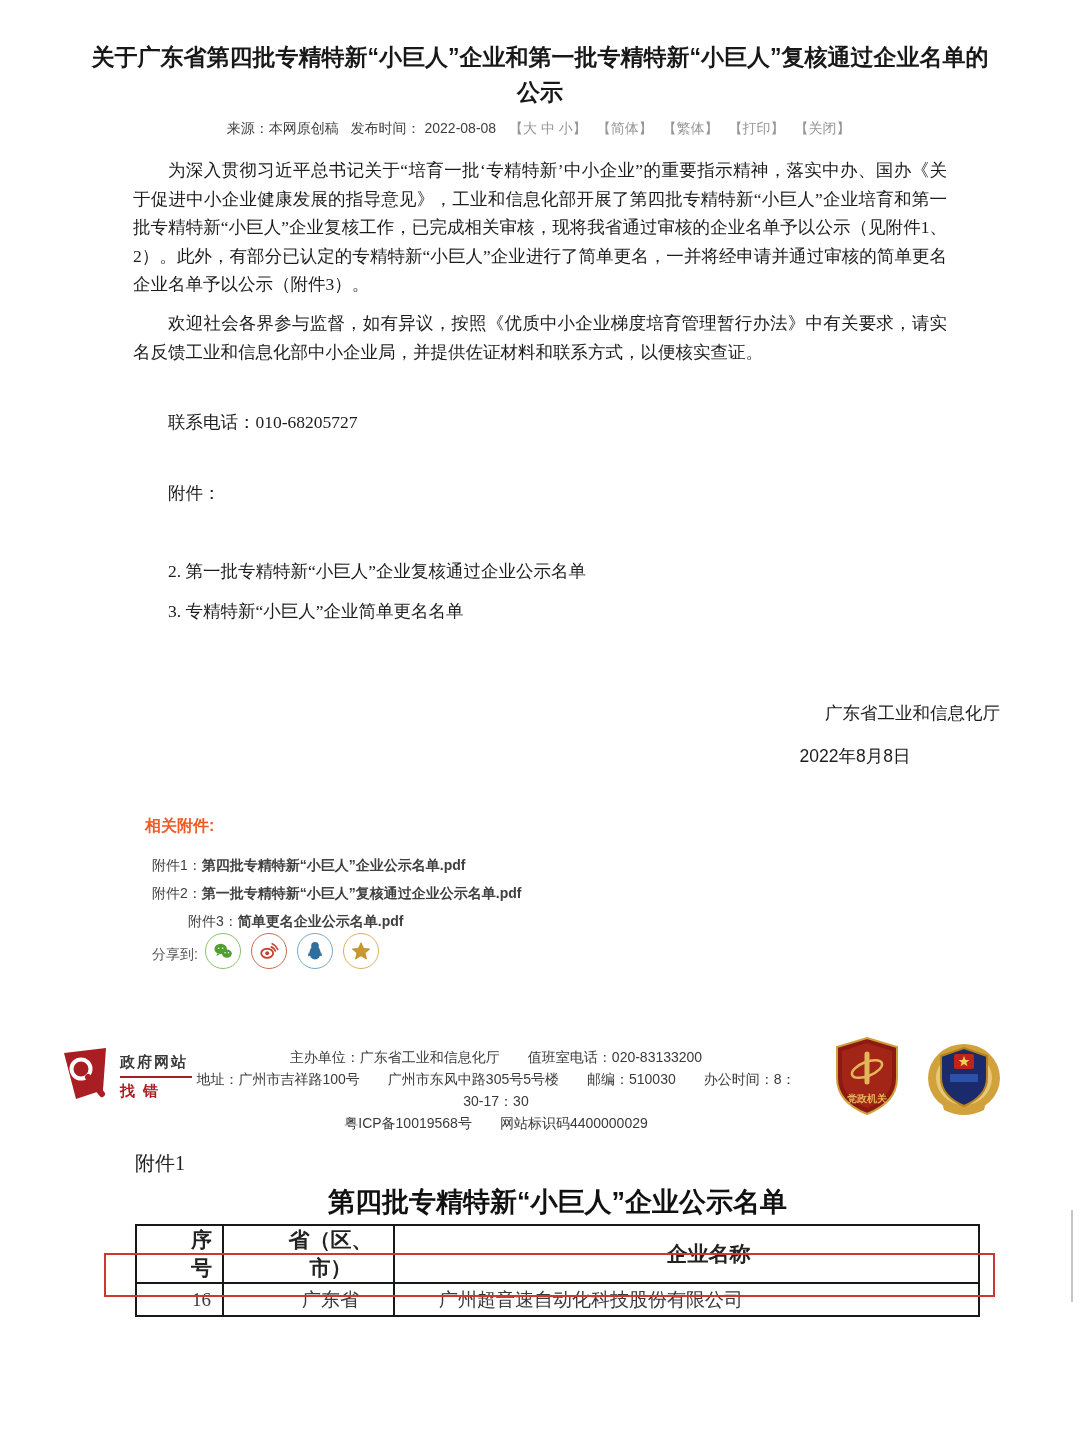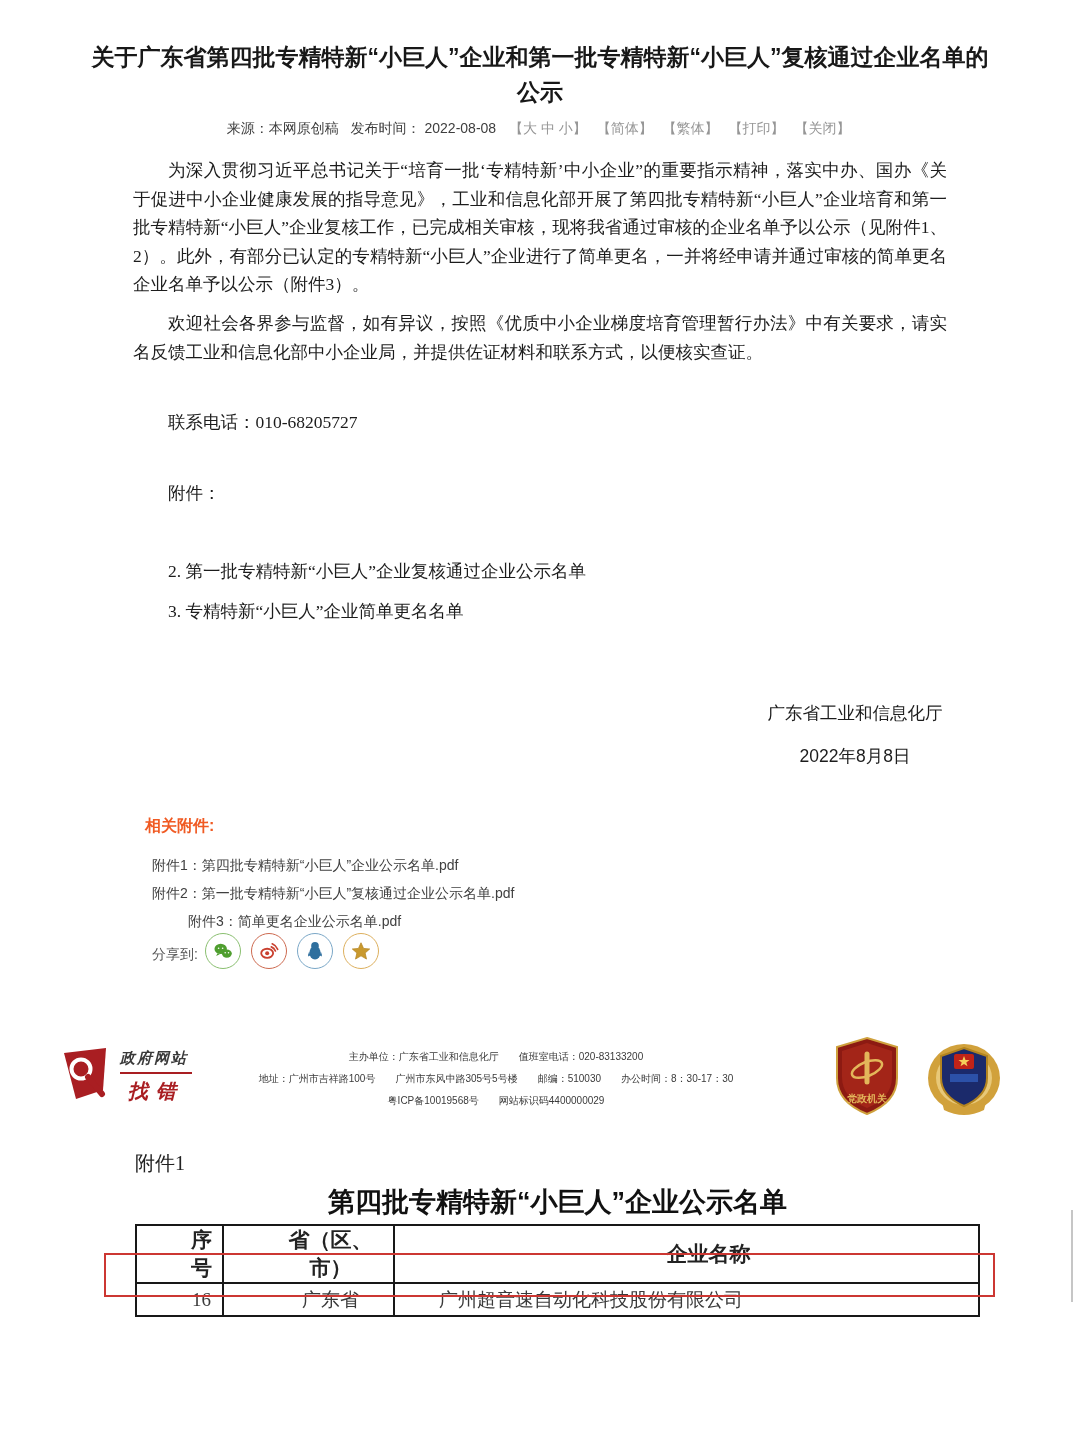--- a/index.html
+++ b/index.html
@@ -40,46 +40,46 @@
     font-size:17.5px; color:#1c1c1c; }
 
   
   .related-heading {
     position:absolute; left:145px; top:808px;
     font-size:16px; font-weight:bold; color:#f05a23;
   }
   .rel-row {
     position:absolute; left:152px; font-size:14px; color:#404040;
   }
-  .rel-row a { color:#404040; text-decoration:none; cursor:pointer; }
+  .rel-row a { color:#404040; text-decoration:none; cursor:pointer;font-weight:bold; }
   .share-label { position:absolute; left:152px; top:938px; font-size:14px; color:#555; }
   .share-icons { position:absolute; left:205px; top:925px; display:flex; gap:10px; }
   .share-circle {
     width:36px; height:36px; border-radius:50%; background:#fff;
     display:flex; align-items:center; justify-content:center; cursor:pointer;
   }
   .c-wechat { border:1.5px solid #8abf70; }
   .c-weibo  { border:1.5px solid #cd6a50; }
   .c-qq     { border:1.5px solid #7aa7c7; }
   .c-fav    { border:1.5px solid #ddb05e; }
 
   
   .footer-nav {
     position:absolute; top:1002px; left:0; width:100%; text-align:center;
     font-size:13.5px; color:#9b9b9b;
   }
   .footer-nav span { margin:0 7px; cursor:pointer; }
-  .error-logo { position:absolute; left:62px; top:1036px; width:130px; height:66px; display:flex; align-items:center; cursor:pointer;font-style:italic; }
+  .error-logo { position:absolute; left:62px; top:1036px; width:130px; height:66px; display:flex; align-items:center; cursor:pointer; }
   .error-logo .txt { margin-left:6px; }
   .error-logo .t1 { font-size:15px; font-weight:bold; color:#3a3a3a; letter-spacing:2px; }
   .error-logo .rule { width:72px; height:2px; background:#a91e22; margin:4px 0; }
-  .error-logo .t2 { font-size:20px; font-weight:bold; color:#a91e22; letter-spacing:8px; text-align:center; }
+  .error-logo .t2 { font-size:15px; font-weight:bold; color:#a91e22; letter-spacing:8px; }
   .footer-info {
     position:absolute; left:190px; top:1038px; width:612px; text-align:center;
-    font-size:10px; line-height:22px; color:#3a3a3a;
+    font-size:14px; line-height:22px; color:#3a3a3a;
   }
   .badge { position:absolute; cursor:pointer; }
   .badge-party { left:833px; top:1028px; }
   .badge-police { left:924px; top:1026px; }
 
   
   .preview-label { position:absolute; left:135px; top:1142px; font-size:20px; color:#222; }
   .preview-title {
     position:absolute; left:135px; top:1176px; width:845px; text-align:center;
     font-size:27px; font-weight:bold; color:#111;
@@ -121,21 +121,21 @@
     <span class="btn">【打印】</span>
     <span class="btn">【关闭】</span>
   </div>
 
   <p class="para serif" style="top:148px;">为深入贯彻习近平总书记关于“培育一批‘专精特新’中小企业”的重要指示精神，落实中办、国办《关于促进中小企业健康发展的指导意见》，工业和信息化部开展了第四批专精特新“小巨人”企业培育和第一批专精特新“小巨人”企业复核工作，已完成相关审核，现将我省通过审核的企业名单予以公示（见附件1、2）。此外，有部分已认定的专精特新“小巨人”企业进行了简单更名，一并将经申请并通过审核的简单更名企业名单予以公示（附件3）。</p>
   <p class="para serif" style="top:301px;">欢迎社会各界参与监督，如有异议，按照《优质中小企业梯度培育管理暂行办法》中有关要求，请实名反馈工业和信息化部中小企业局，并提供佐证材料和联系方式，以便核实查证。</p>
   <div class="line-item serif" style="top:402px;">联系电话：010-68205727</div>
   <div class="line-item serif" style="top:473px;">附件：</div>
   <div class="line-item serif" style="top:551px;">2. 第一批专精特新“小巨人”企业复核通过企业公示名单</div>
   <div class="line-item serif" style="top:591px;">3. 专精特新“小巨人”企业简单更名名单</div>
-  <div class="sig-block" style="top:693px;">广东省工业和信息化厅</div>
+  <div class="sig-block" style="top:693px;text-align:right;">广东省工业和信息化厅</div>
   <div class="sig-block" style="top:736px;">2022年8月8日</div>
 
   <div class="related-heading">相关附件:</div>
   <div class="rel-row" style="top:849px;">
     <span>附件1：</span><a>第四批专精特新“小巨人”企业公示名单.pdf</a>
   </div>
   <div class="rel-row" style="top:877px;">
     <span>附件2：</span><a>第一批专精特新“小巨人”复核通过企业公示名单.pdf</a>
   </div>
   <div class="rel-row" style="top:905px;padding-left:36px;">

